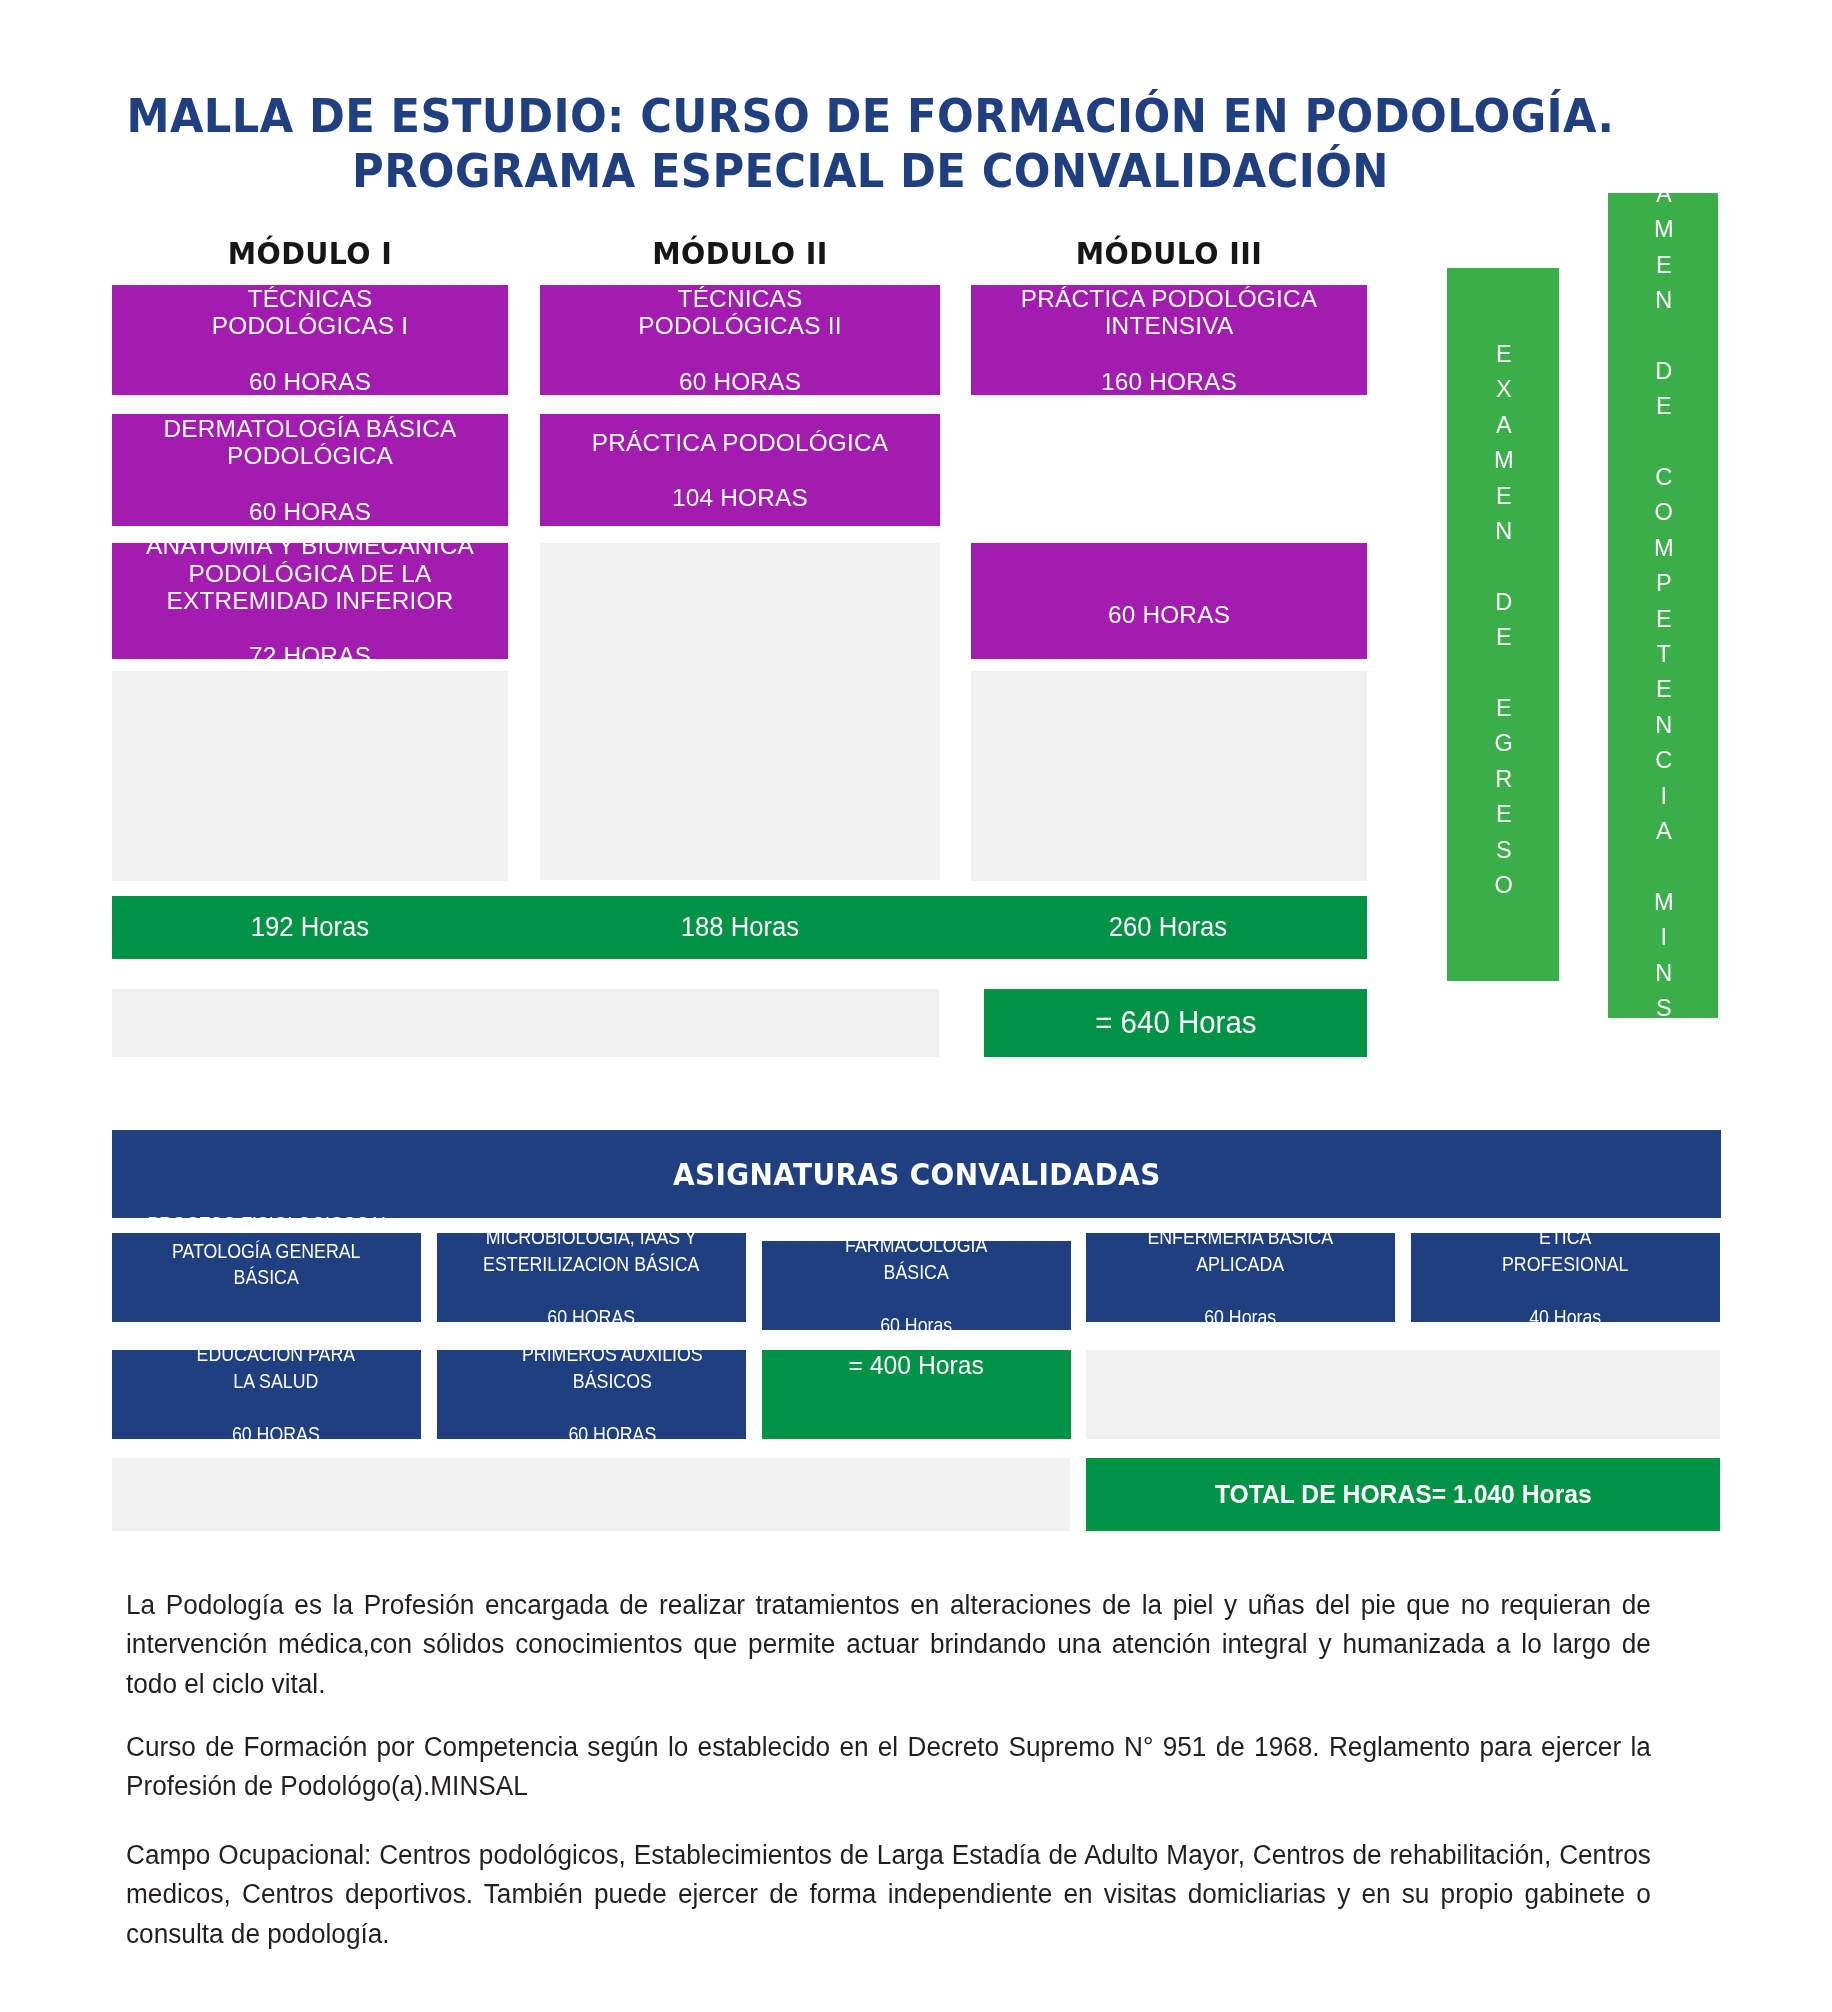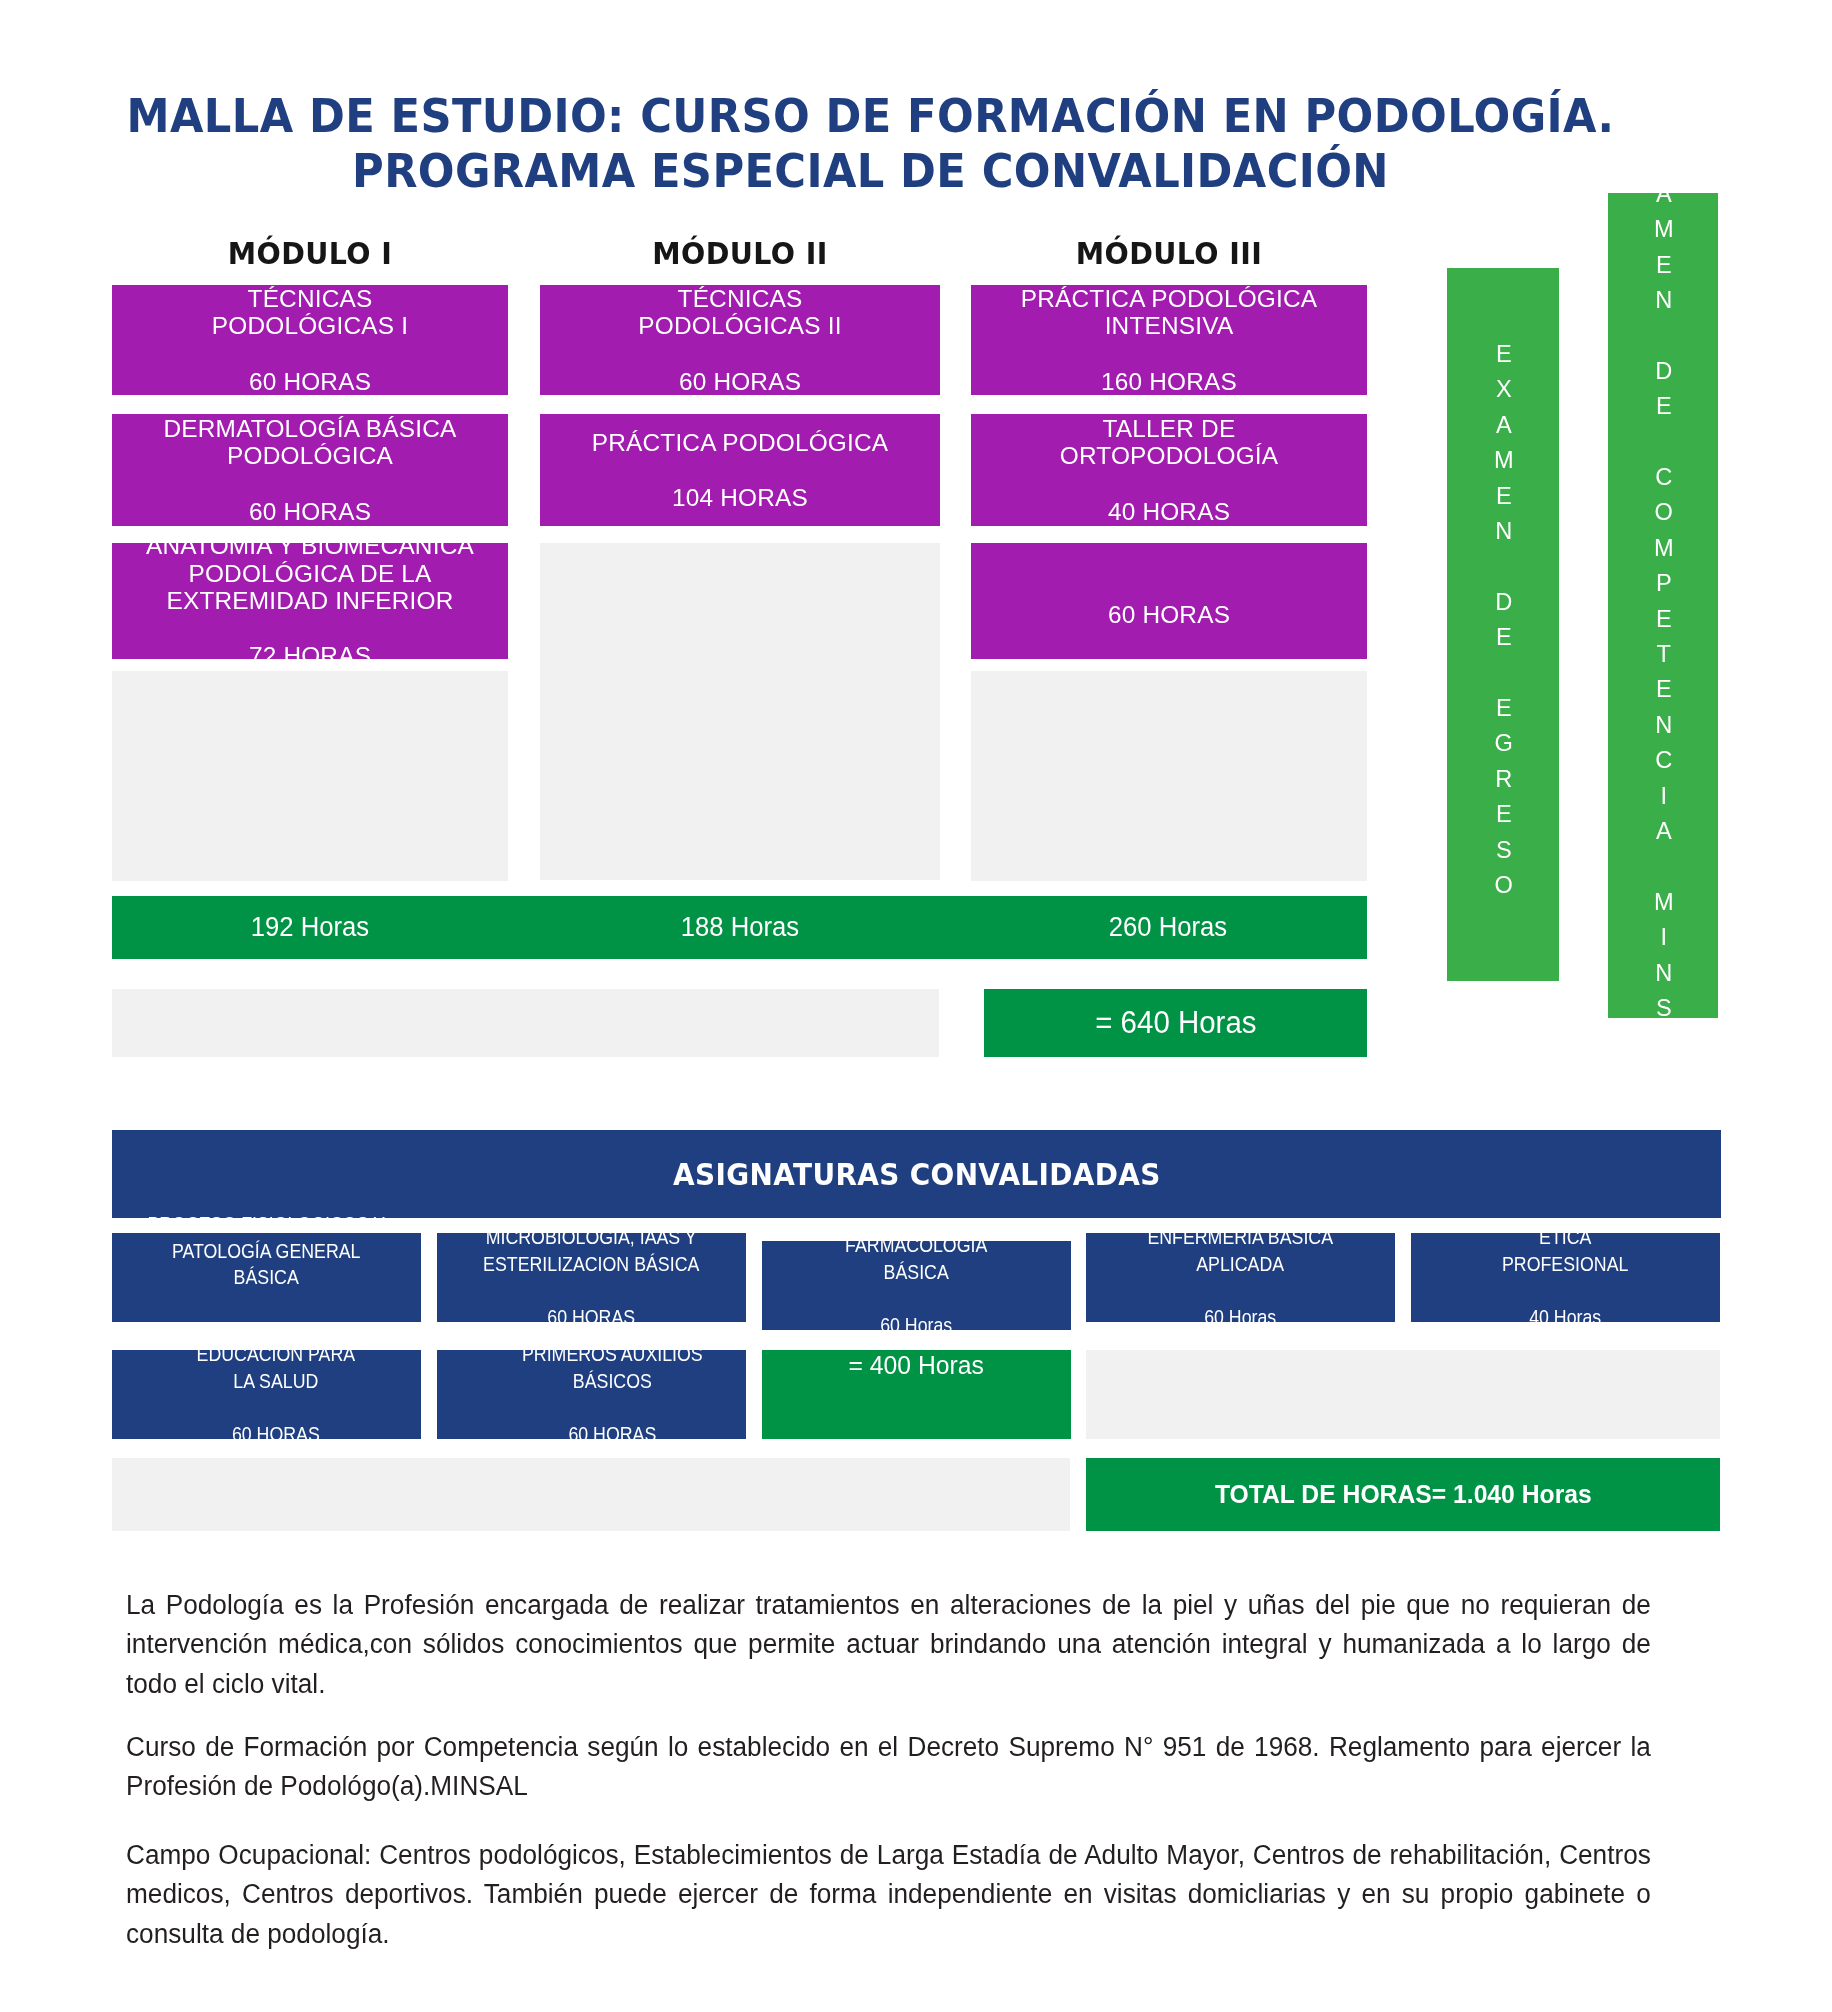--- a/index.html
+++ b/index.html
@@ -201,24 +201,20 @@
   <div class="cbox" style="left:540px;top:414px;width:400px;height:112px;">
     <span><span>PRÁCTICA PODOLÓGICA</span><br>
     <span>104 HORAS</span></span>
   </div>
   <div class="ghost" style="left:540px;top:543px;width:400px;height:337px;"></div>
 
   <div class="cbox" style="left:971px;top:285px;width:396px;height:110px;">
     <span><span>PRÁCTICA PODOLÓGICA<br>INTENSIVA</span><br>
     <span>160 HORAS</span></span>
   </div>
-  <div class="cbox" style="left:971px;top:414px;width:396px;height:112px;">
-    <span><span>TALLER DE<br>ORTOPODOLOGÍA</span><br>
-    <span>40 HORAS</span></span>
-  </div>
   <div class="cbox" style="left:971px;top:543px;width:396px;height:116px;">
     <span><br>
     <span>60 HORAS</span></span>
   </div>
   <div class="ghost" style="left:971px;top:671px;width:396px;height:210px;"></div>
 
   <div class="vbar" style="left:1447px;top:268px;width:112px;height:713px;">
     <div class="vtext">EXAMEN DE EGRESO</div>
   </div>
   <div class="vbar" style="left:1608px;top:193px;width:110px;height:825px;">

